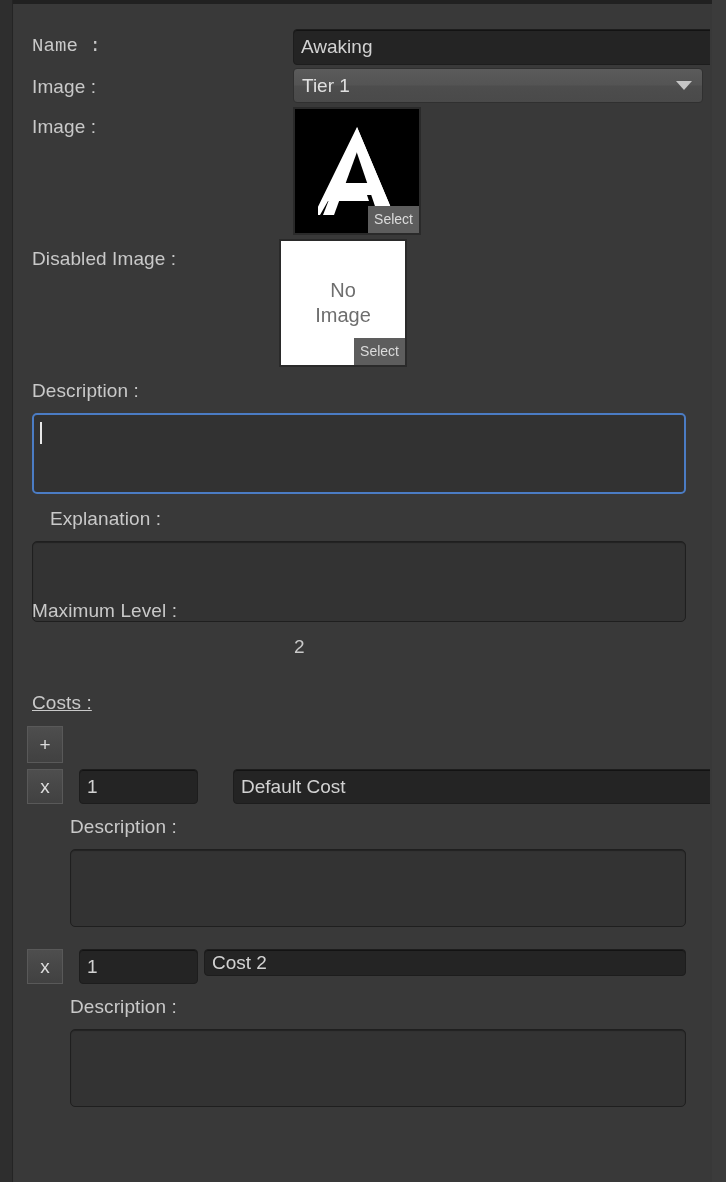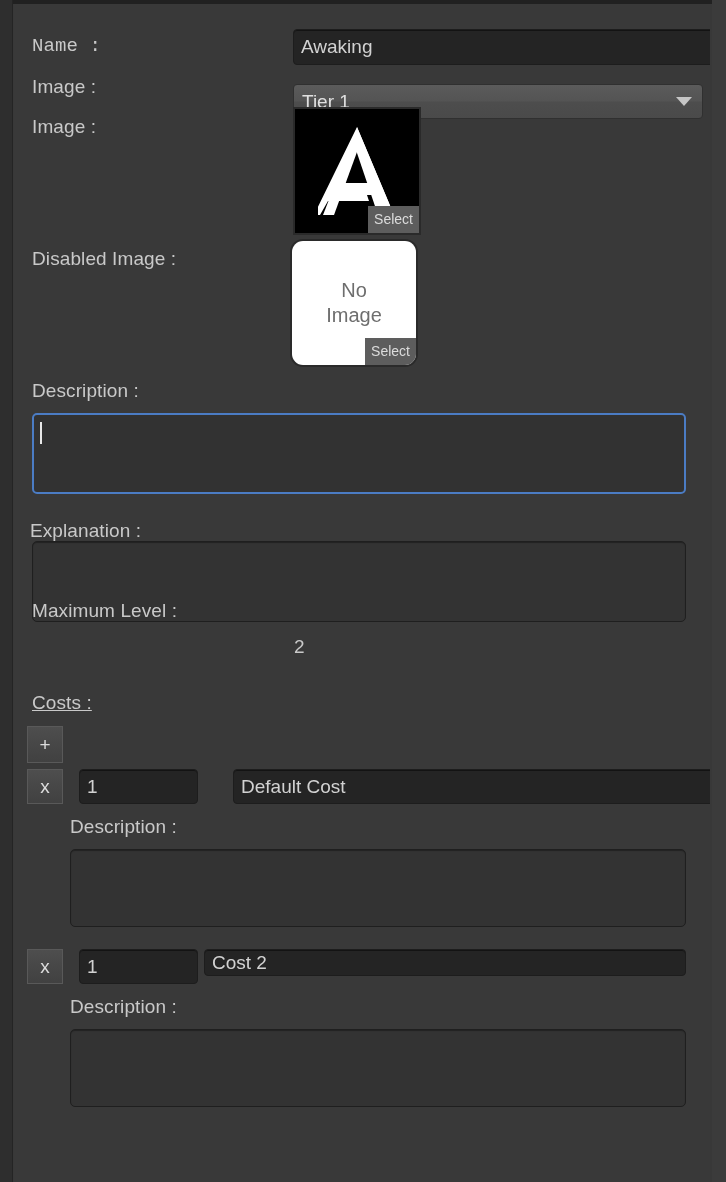--- a/index.html
+++ b/index.html
@@ -196,56 +196,56 @@
   <div class="edge-right-line"></div>
 
   <div id="content">
 
     <div class="lbl" style="left:18px; top:33px;font-family:Liberation Mono, monospace;">Name :</div>
     <div class="textfield" style="left:279px; top:25px; width:472px; height:36px;">
       <span>Awaking</span>
     </div>
 
     <div class="lbl" style="left:18px; top:73px;">Image :</div>
-    <div class="popup" style="left:279px; top:64px; width:410px; height:35px;margin-top:16px;">
+    <div class="popup" style="left:279px; top:64px; width:410px; height:35px;">
       <span class="pop-label">Tier 1</span>
       <span class="caret"></span>
     </div>
 
     <div class="lbl" style="left:18px; top:113px;">Image :</div>
     <div class="objfield" style="left:279px; top:103px; width:128px; height:128px;">
       <div class="obj-inner black">
         <svg width="78" height="92" viewBox="0 0 78 92">
           <polygon points="39,2 76,90 62,90 39,24 25,64 47,64 51,76 10,76 2,90 -4,90" fill="#ffffff"></polygon>
           <polygon points="39,2 76,90 60,90 39,28 39,2" fill="#ffffff"></polygon>
           <polygon points="39,3 5,90 16,90 39,27" fill="#ffffff"></polygon>
           <polygon points="22,58 52,58 56,70 17,70" fill="#ffffff"></polygon>
         </svg>
       </div>
       <div class="select-btn">Select</div>
     </div>
 
     <div class="lbl" style="left:18px; top:245px;">Disabled Image :</div>
-    <div class="objfield" style="left:276px; top:235px; width:128px; height:128px;border-radius:13px;">
+    <div class="objfield" style="left:265px; top:235px; width:128px; height:128px;">
       <div class="obj-inner white">
         <div class="noimage-text">
           <div>No</div>
           <div>Image</div>
         </div>
       </div>
       <div class="select-btn">Select</div>
     </div>
 
     <div class="lbl" style="left:18px; top:377px;">Description :</div>
     <div class="textarea focused" style="left:18px; top:409px; width:654px; height:81px;">
       <div class="caret-bar"></div>
 
     </div>
 
-    <div class="lbl" style="left:16px; top:505px;margin-top:12px;">Explanation :</div>
+    <div class="lbl" style="left:36px; top:505px;">Explanation :</div>
     <div class="textarea" style="left:18px; top:537px; width:654px; height:81px;">
       
     </div>
 
     <div class="lbl" style="left:18px; top:597px;">Maximum Level :</div>
     <div class="value-text" style="left:280px; top:633px;">2</div>
 
     <div class="lbl" style="left:18px; top:689px;text-decoration:underline;">Costs :</div>
 
     <div class="minibtn" style="left:13px; top:722px; width:36px; height:37px;">+</div>

